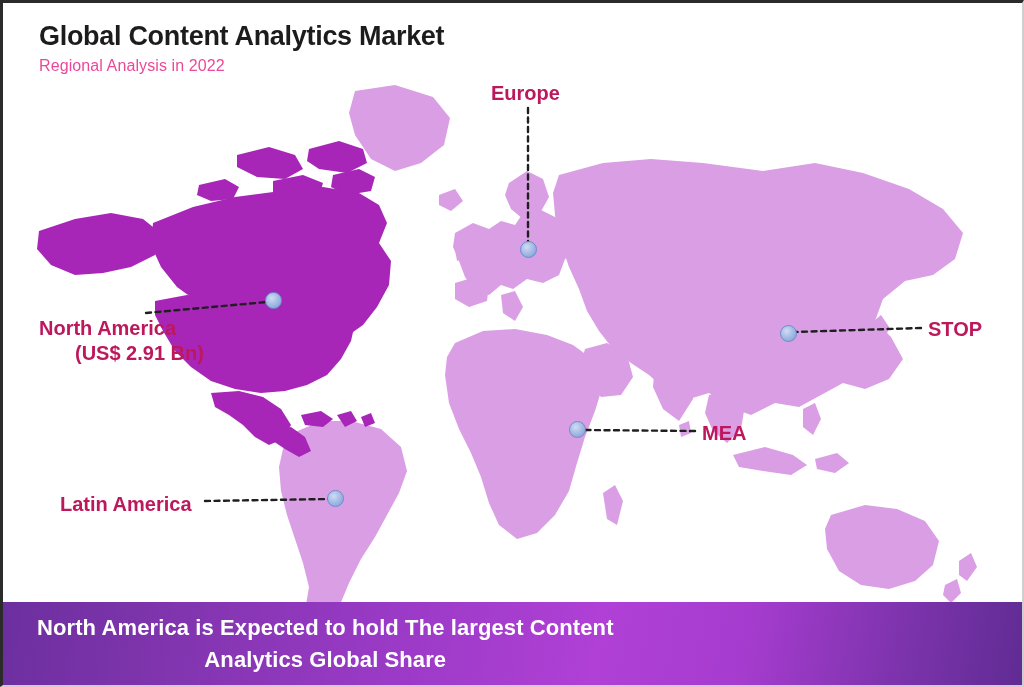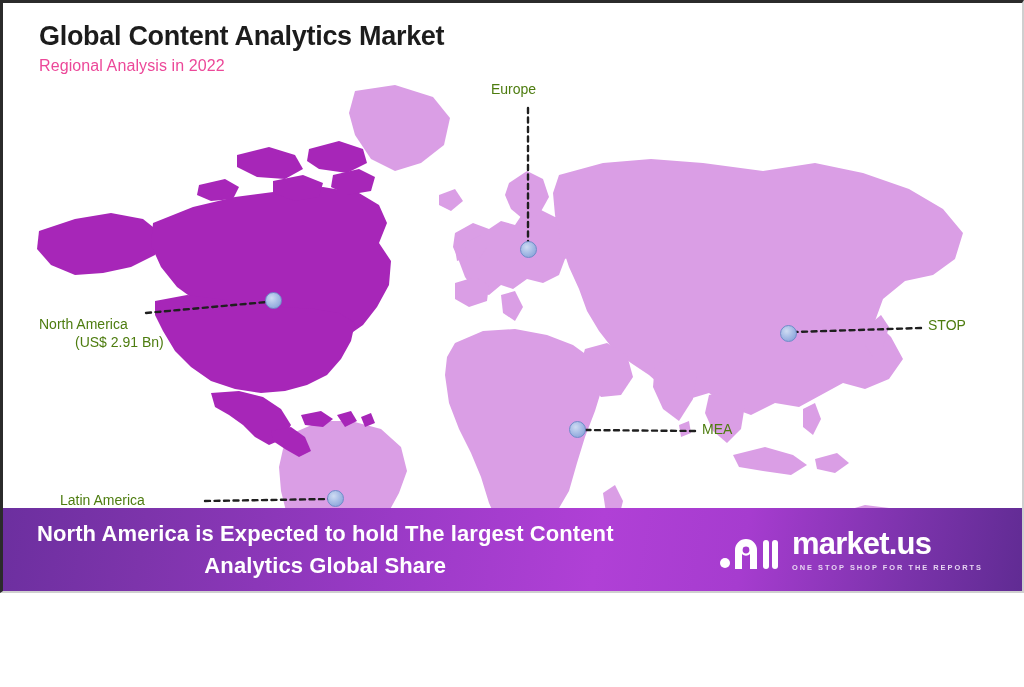--- a/index.html
+++ b/index.html
@@ -7,21 +7,21 @@
     margin: 0;
     padding: 0;
     background: #ffffff;
   }
   body {
     font-family: "Liberation Sans", sans-serif;
   }
   #infographic {
     position: relative;
     width: 1024px;
-    height: 593px;
+    height: 687px;
     background: #ffffff;
     overflow: hidden;
     box-sizing: border-box;
     border-top: 3px solid #2b2b2b;
     border-left: 3px solid #2b2b2b;
     border-right: 2px solid #cfcfcf;
     border-bottom: 2px solid #cfcfcf;
   }
 
   
@@ -80,25 +80,26 @@
     position: absolute;
     left: 0; top: 0;
     width: 1024px; height: 687px;
     z-index: 25;
     pointer-events: none;
   }
 
   
   .region-label {
     position: absolute;
-    color: #4d7c0f;
-    font-size: 14px;
+    color: #be185d;
+    font-size: 20px;
     line-height: 1.25;
     z-index: 35;
     white-space: nowrap;
+    font-weight: bold;
   }
   .region-label .sub { display: block; margin-left: 36px; }
   .lbl-na    { left: 36px;  top: 313px; }
   .lbl-eu    { left: 488px; top: 78px;  }
   .lbl-apac  { left: 925px; top: 314px; }
   .lbl-mea   { left: 699px; top: 418px; }
   .lbl-latam { left: 57px;  top: 489px; }
 
   
   .footer {
@@ -288,28 +289,15 @@
   <div class="region-label lbl-latam">
     <span>Latin America</span>
   </div>
 
   <div class="footer">
     <div class="footer-text">
       <span>North America is Expected to hold The largest Content</span>
       <span>Analytics Global Share</span>
     </div>
 
-    <div class="logo">
-      <svg class="logo-mark" viewBox="0 0 62 44" xmlns="http://www.w3.org/2000/svg">
-        <circle cx="6" cy="35" r="5" fill="#ffffff"></circle>
-        <path d="M16 41 L16 22 A11 11 0 0 1 38 22 L38 41 L31 41 L31 22 A4 4 0 0 0 23 22 L23 41 Z" fill="#ffffff"></path>
-        <circle cx="27" cy="22" r="4.6" fill="none" stroke="#ffffff" stroke-width="2.4"></circle>
-        <rect x="44" y="12" width="6" height="29" rx="3" fill="#ffffff"></rect>
-        <rect x="53" y="12" width="6" height="29" rx="3" fill="#ffffff"></rect>
-      </svg>
-      <div class="logo-text-wrap">
-        <div class="logo-word">market.us</div>
-        <div class="logo-tag">ONE STOP SHOP FOR THE REPORTS</div>
-      </div>
-    </div>
   </div>
 
 </div>
 
 </body></html>

